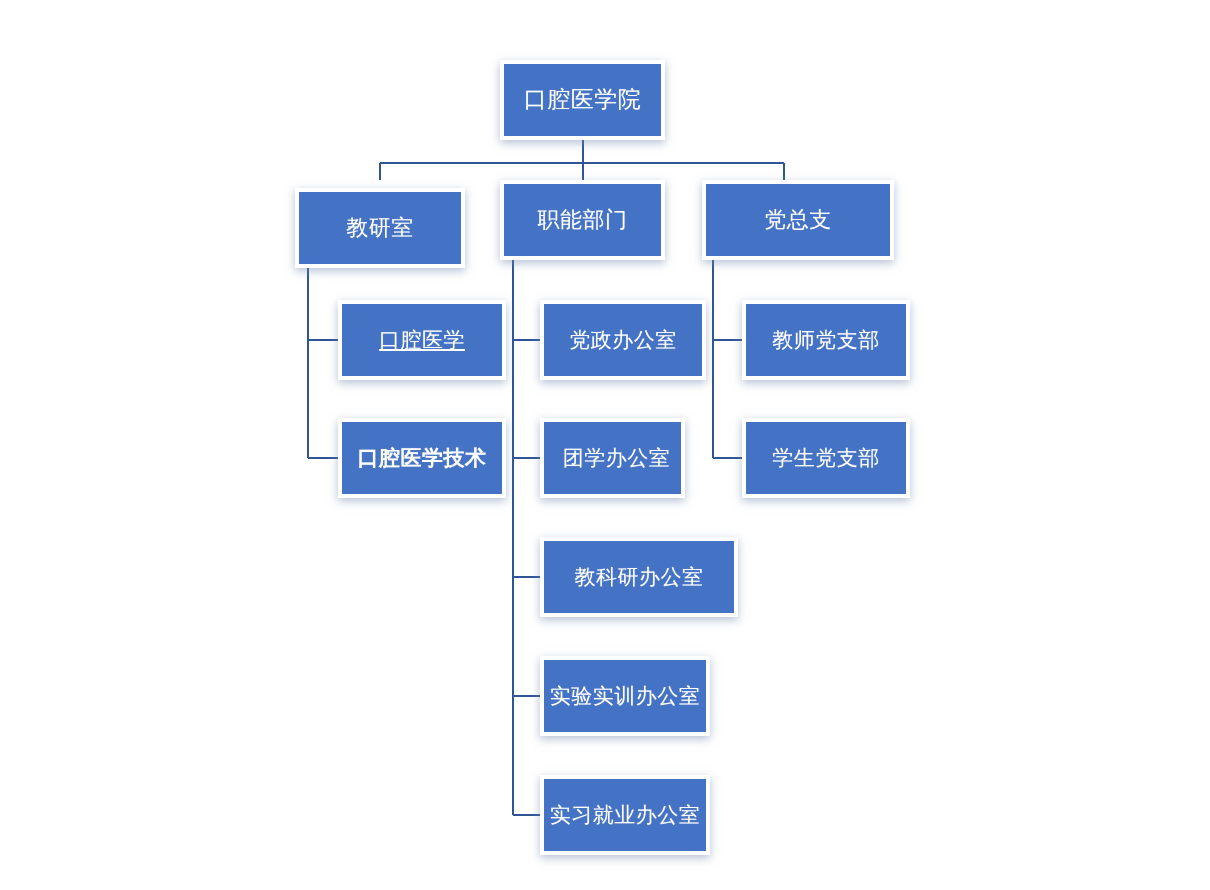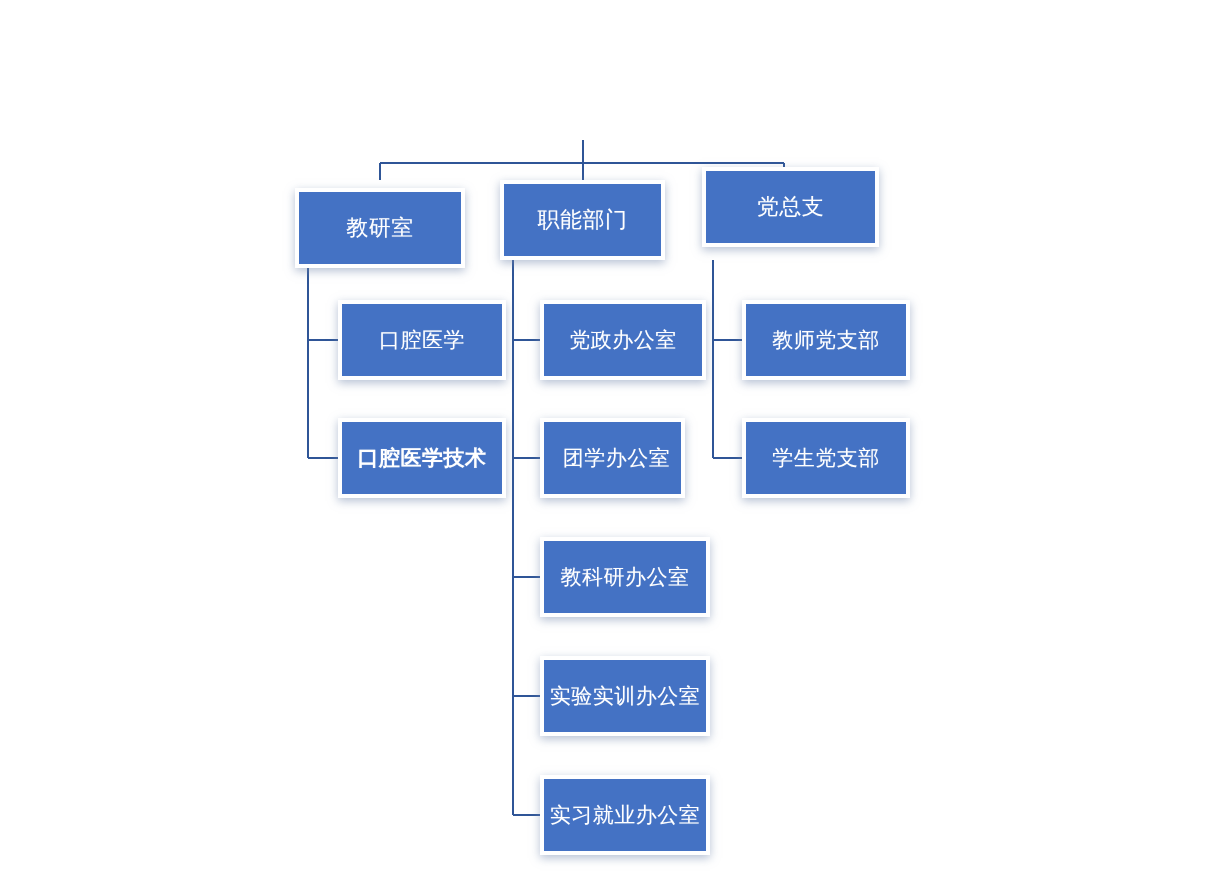--- a/index.html
+++ b/index.html
@@ -66,48 +66,51 @@
       <line x1="513" y1="340" x2="540" y2="340" stroke="#2F5597" stroke-width="2" shape-rendering="crispEdges"></line>
       <line x1="513" y1="458" x2="540" y2="458" stroke="#2F5597" stroke-width="2" shape-rendering="crispEdges"></line>
       <line x1="513" y1="577" x2="540" y2="577" stroke="#2F5597" stroke-width="2" shape-rendering="crispEdges"></line>
       <line x1="513" y1="696" x2="540" y2="696" stroke="#2F5597" stroke-width="2" shape-rendering="crispEdges"></line>
       <line x1="513" y1="815" x2="540" y2="815" stroke="#2F5597" stroke-width="2" shape-rendering="crispEdges"></line>
       <line x1="784" y1="163" x2="784" y2="180" stroke="#2F5597" stroke-width="2" shape-rendering="crispEdges"></line>
       <line x1="713" y1="260" x2="713" y2="458" stroke="#2F5597" stroke-width="2" shape-rendering="crispEdges"></line>
       <line x1="713" y1="340" x2="742" y2="340" stroke="#2F5597" stroke-width="2" shape-rendering="crispEdges"></line>
       <line x1="713" y1="458" x2="742" y2="458" stroke="#2F5597" stroke-width="2" shape-rendering="crispEdges"></line>
     </svg>
+<div class="node lvl0" style="left: 500px; top: 60px; width: 165px; height: 80px;">
+      <span class="label">口腔医学院</span>
+    </div>
     <div class="node lvl1" style="left: 295px; top: 188px; width: 170px; height: 80px;">
       <span class="label">教研室</span>
     </div>
-    <div class="node lvl2" style="left: 338px; top: 300px; width: 168px; height: 80px;">
+    <div class="node lvl2" style="left: 338px; top: 300px; width: 168px; height: 80px; text-decoration: underline;">
       <span class="label">口腔医学</span>
     </div>
     <div class="node lvl2" style="left: 338px; top: 418px; width: 168px; height: 80px; font-weight: bold;">
       <span class="label">口腔医学技术</span>
     </div>
     <div class="node lvl1" style="left: 500px; top: 180px; width: 165px; height: 80px;">
       <span class="label">职能部门</span>
     </div>
     <div class="node lvl2" style="left: 540px; top: 300px; width: 166px; height: 80px;">
       <span class="label">党政办公室</span>
     </div>
     <div class="node lvl2" style="left: 540px; top: 418px; width: 145px; height: 80px; padding-left: 8px;">
       <span class="label">团学办公室</span>
     </div>
-    <div class="node lvl2" style="left: 540px; top: 537px; width: 170px; height: 80px;">
+    <div class="node lvl2" style="left: 540px; top: 537px; width: 198px; height: 80px;">
       <span class="label">教科研办公室</span>
     </div>
     <div class="node lvl2" style="left: 540px; top: 656px; width: 170px; height: 80px;">
       <span class="label">实验实训办公室</span>
     </div>
     <div class="node lvl2" style="left: 540px; top: 775px; width: 170px; height: 80px;">
       <span class="label">实习就业办公室</span>
     </div>
-    <div class="node lvl1" style="left: 702px; top: 167px; width: 177px; height: 80px;">
+    <div class="node lvl1" style="left: 702px; top: 180px; width: 192px; height: 80px;">
       <span class="label">党总支</span>
     </div>
     <div class="node lvl2" style="left: 742px; top: 418px; width: 168px; height: 80px;">
       <span class="label">学生党支部</span>
     </div>
     <div class="node lvl2" style="left: 742px; top: 300px; width: 168px; height: 80px;">
       <span class="label">教师党支部</span>
     </div>
   </div>
 

